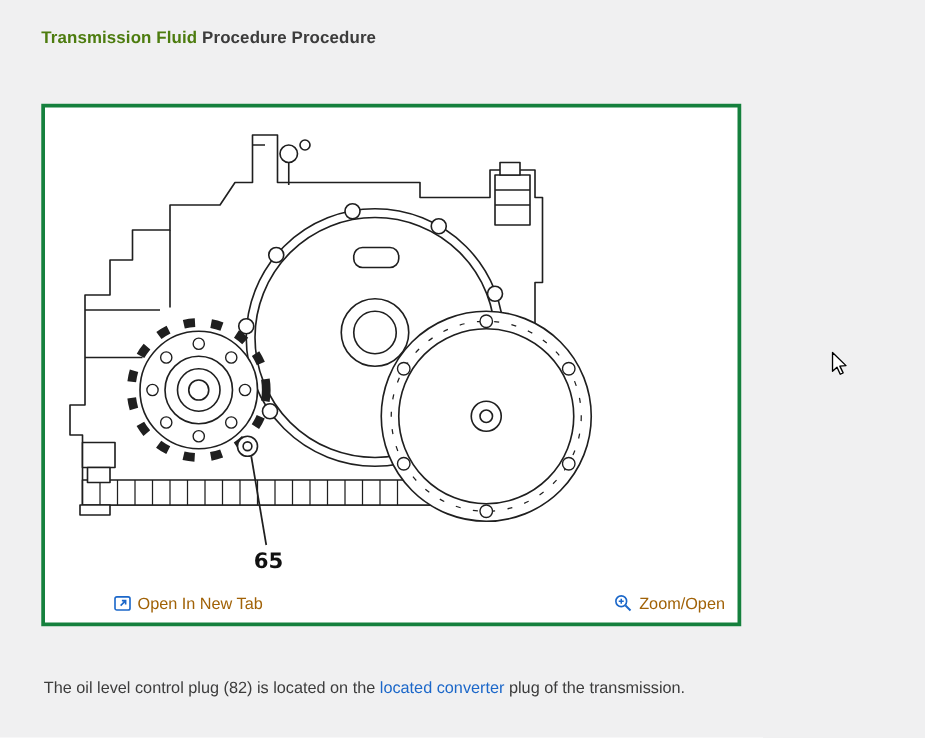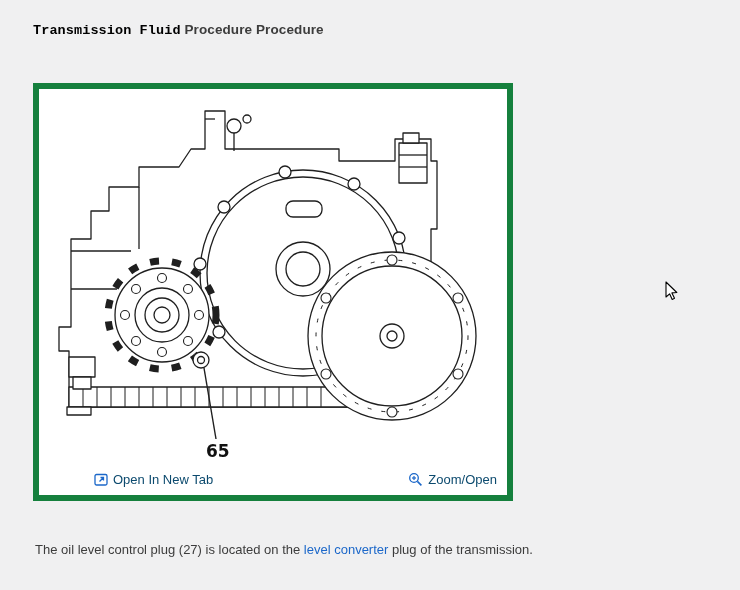--- a/index.html
+++ b/index.html
@@ -8,41 +8,41 @@
     position:relative;
     background:#f0f0f1;
     font-family:"Liberation Sans", sans-serif;
     overflow:hidden;
   }
   .page-heading {
     position:absolute; left:33px; top:22px;
     font-size:13.5px; font-weight:bold; color:#3c3c3c;
     letter-spacing:.1px;
   }
-  .page-heading .title-primary { color:#000000;font-family:Liberation Mono, monospace; }
+  .page-heading .title-primary { color:#4d7c0f; }
   .figure-box {
     position:absolute; left:33px; top:83px;
-    width:480px; height:418px;
+    width:560px; height:418px;
     background:#ffffff;
-    border:6px solid #15803d;
+    border:3px solid #15803d;
     text-decoration:underline;
   }
   .figure-drawing {
     width:478px; height:384px;
     display:block;
   }
   .figure-footer {
     position:absolute; left:0; right:0; bottom:0;
     height:32px;
     display:flex; align-items:center; justify-content:space-between;
     padding:0 10px;
   }
   .fig-link {
     display:inline-flex; align-items:center; gap:5px;
-    color:#0c4a6e; font-size:13px; cursor:pointer;
+    color:#a16207; font-size:13px; cursor:pointer;
     text-decoration:none;
     padding-left:45px;
   }
   .caption {
     position:absolute; left:35px; top:542px;
     font-size:13px; color:#3c3c3c;
   }
   .caption .caption-link { color:#1b67c9; cursor:pointer; }
   .cursor {
     position:absolute; left:665px; top:281px;
@@ -174,20 +174,20 @@
         <line x1="9.4" y1="9.4" x2="13.4" y2="13.4" stroke="#1b67c9" stroke-width="1.6"></line>
         <line x1="6" y1="4" x2="6" y2="8" stroke="#1b67c9" stroke-width="1.2"></line>
         <line x1="4" y1="6" x2="8" y2="6" stroke="#1b67c9" stroke-width="1.2"></line>
       </svg>
       <span>Zoom/Open</span>
     </a>
   </div>
 </div>
 
 <div class="caption">
-  <span>The oil level control plug (27) is located on the </span><span class="caption-link">level converter</span><span> plug of the transmission.</span>
+  <span>The oil level control plug (82) is located on the </span><span class="caption-link">located converter</span><span> plug of the transmission.</span>
 </div>
 
 <div class="cursor">
   <svg width="14" height="20" viewBox="0 0 14 20">
     <path d="M1,1 L1,16 L4.6,12.8 L7.2,18.4 L9.5,17.3 L6.9,11.9 L11.8,11.5 Z" fill="#ffffff" stroke="#000000" stroke-width="1.1" stroke-linejoin="round"></path>
   </svg>
 </div>
 
 </body></html>

